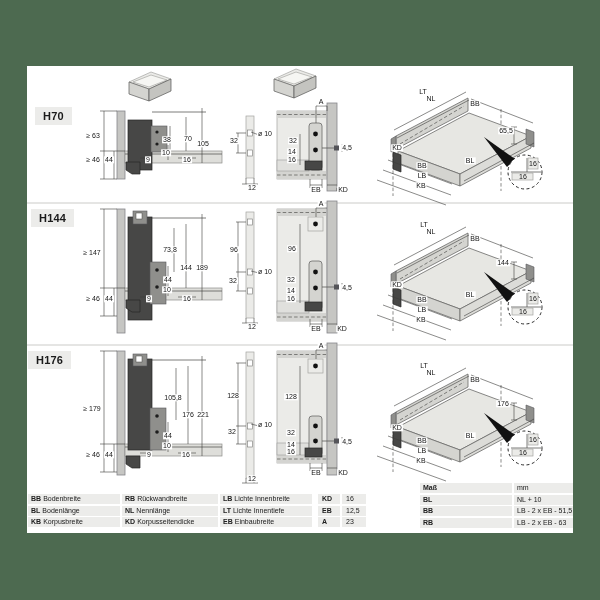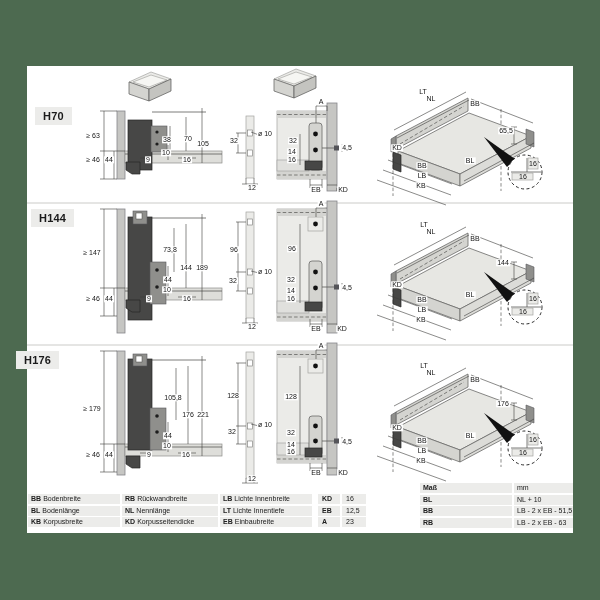--- a/index.html
+++ b/index.html
@@ -278,21 +278,21 @@
       <line x1="310" y1="468" x2="322" y2="468" class="dim"></line>
       <line x1="327" y1="468" x2="337" y2="468" class="dim"></line>
       <line x1="310" y1="463" x2="310" y2="471" class="dim"></line>
       <line x1="322" y1="463" x2="322" y2="471" class="dim"></line>
     </g>
     <use href="#iso1" transform="translate(0,276)"></use>
   </svg>
 
   <div class="rowlabel" style="left:35px;top:107px;">H70</div>
   <div class="rowlabel" style="left:31px;top:209px;text-align:right;">H144</div>
-  <div class="rowlabel" style="left:16px;top:351px;">H176</div>
+  <div class="rowlabel" style="left:28px;top:351px;">H176</div>
 
   <span class="d" style="left:93px;top:136px;">≥ 63</span>
   <span class="d" style="left:93px;top:160px;">≥ 46</span>
   <span class="d" style="left:109px;top:160px;">44</span>
   <span class="d" style="left:167px;top:140px;">38</span>
   <span class="d" style="left:188px;top:139px;">70</span>
   <span class="d" style="left:203px;top:144px;">105</span>
   <span class="d" style="left:166px;top:153px;">10</span>
   <span class="d" style="left:148px;top:160px;">9</span>
   <span class="d" style="left:187px;top:160px;">16</span>

